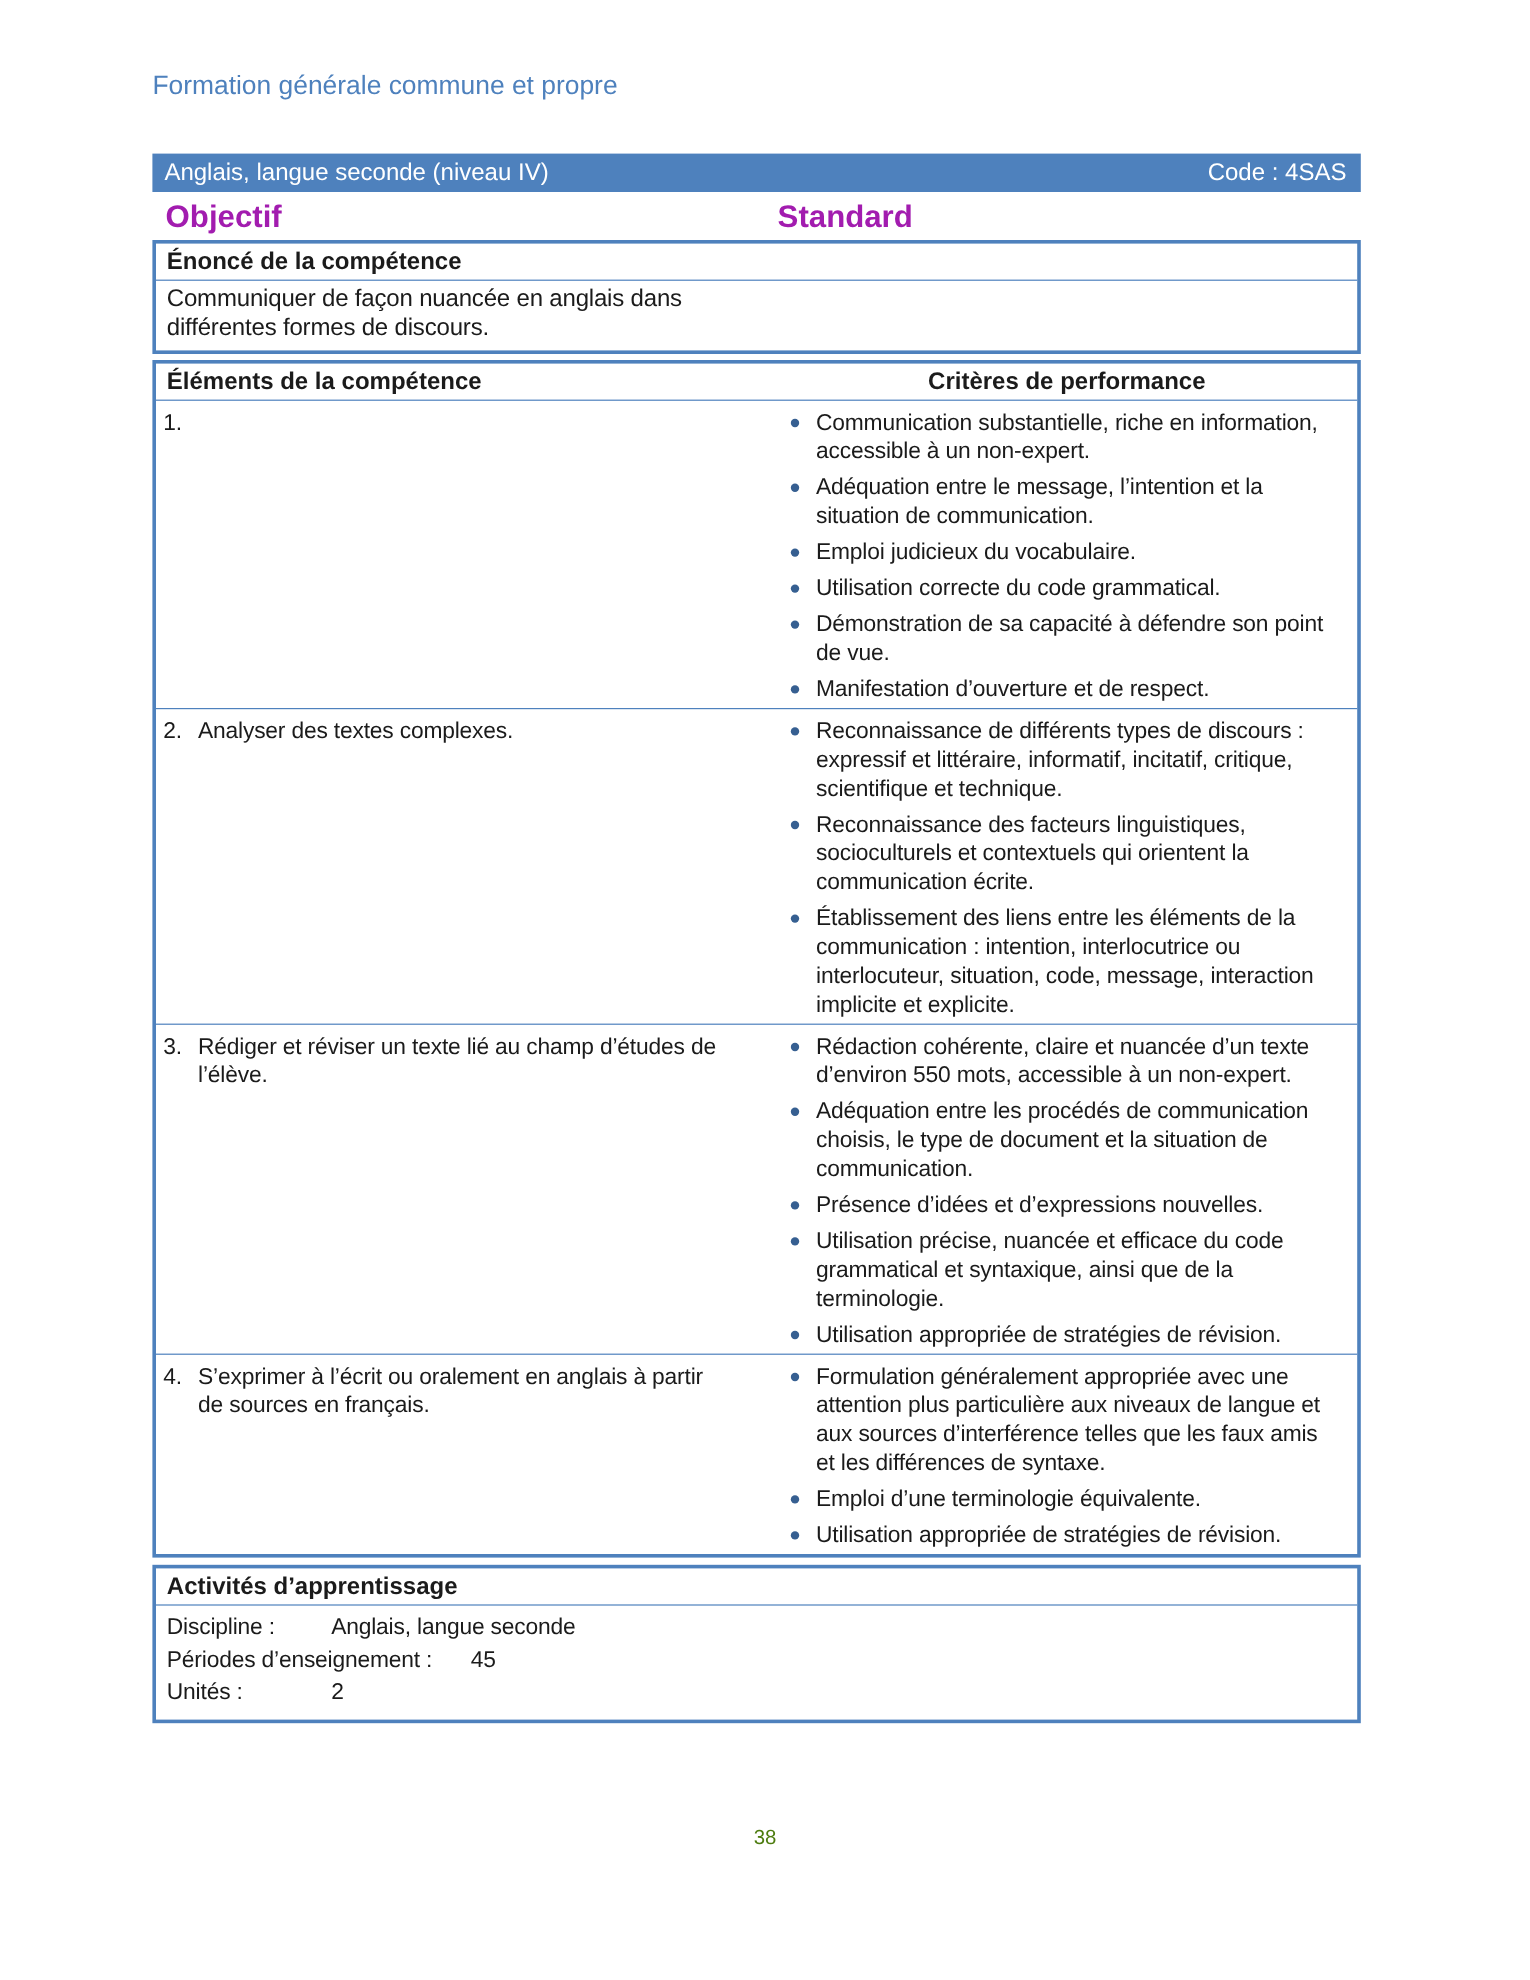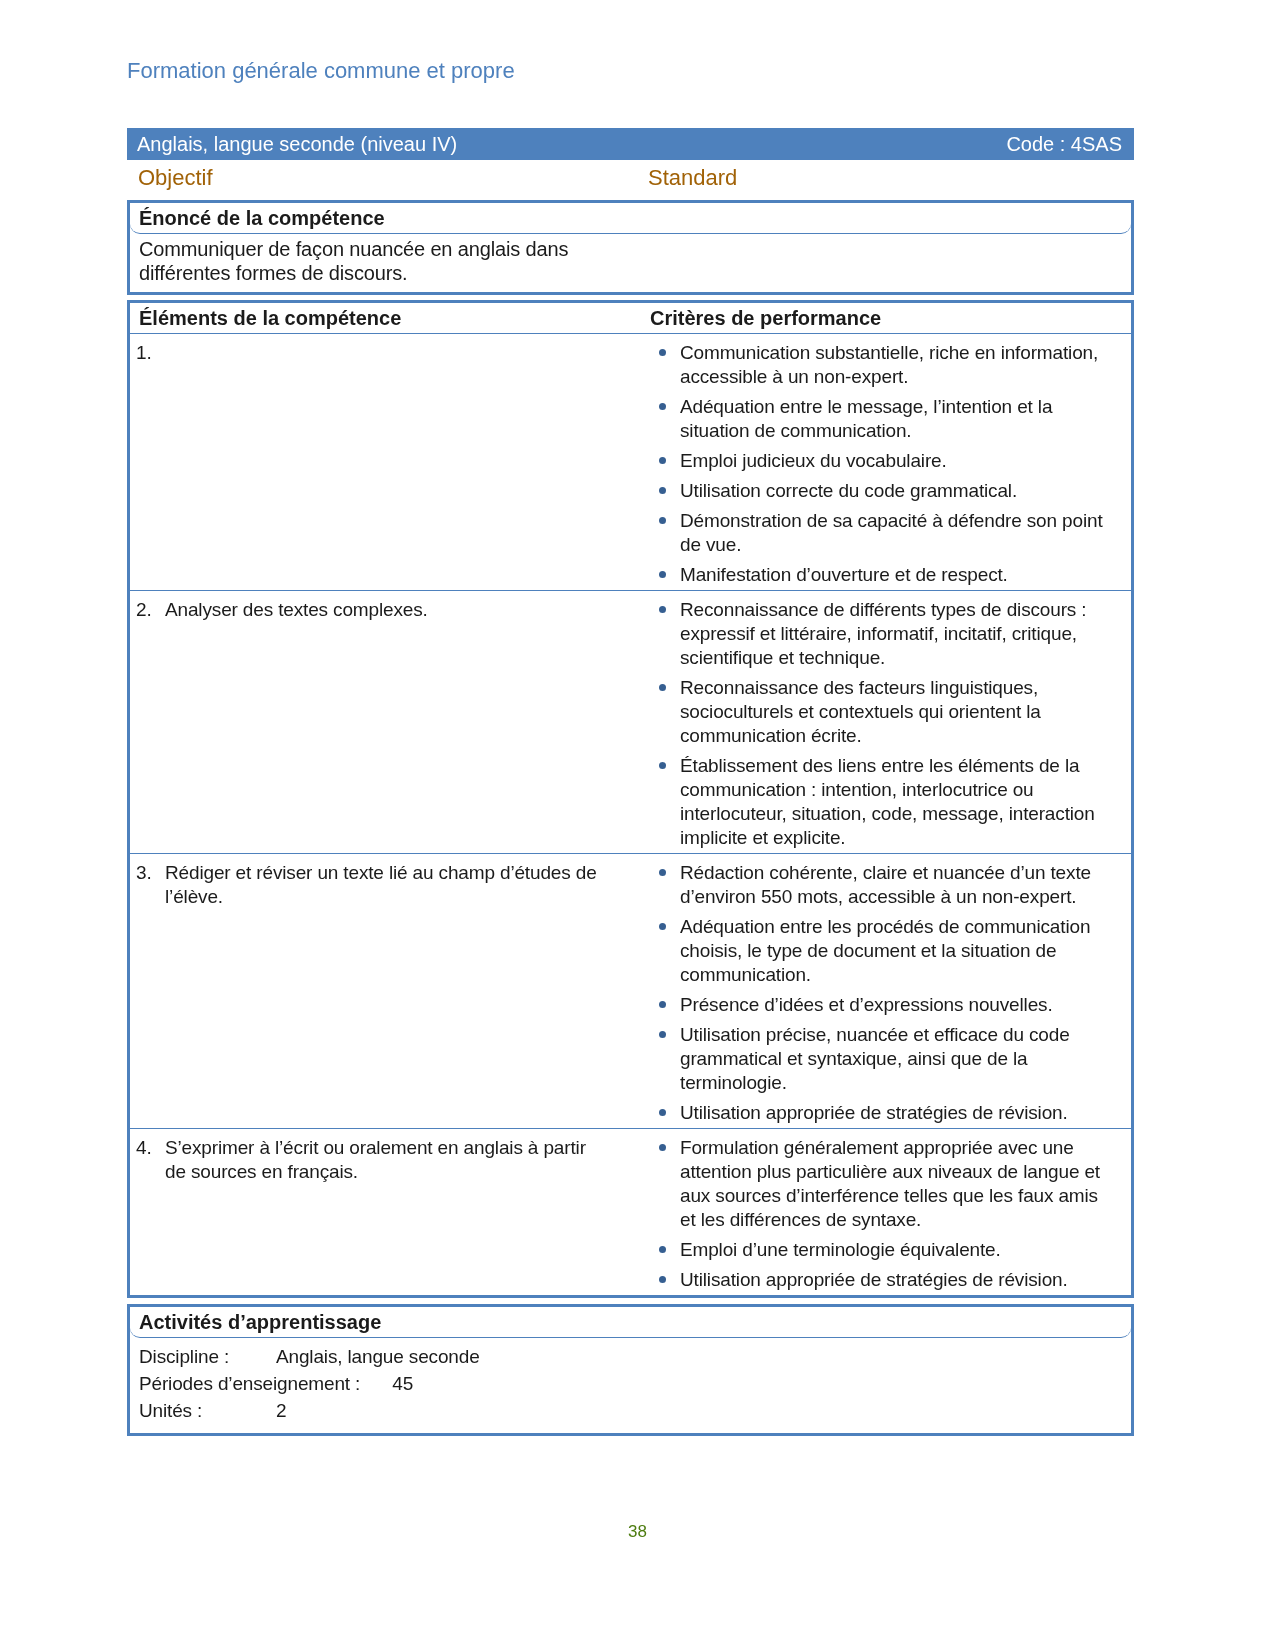--- a/index.html
+++ b/index.html
@@ -36,53 +36,52 @@
     align-items: center;
     padding: 0 12px 0 10px;
   }
   .objstd {
     position: relative;
     height: 40px;
   }
   .objstd .head {
     position: absolute;
     top: 5px;
-    font-size: 22px;
-    font-weight: normal;
-    color: #a16207;
+    font-size: 26px;
+    font-weight: bold;
+    color: #a21caf;
   }
   .objstd .obj { left: 11px; }
   .objstd .std { left: 521px; }
   .tbl { border: 3px solid #4e81bd; background: #fff; }
   .tbl-hdr {
     font-size: 20px;
     font-weight: bold;
     line-height: 24px;
     padding: 3px 9px;
     border-bottom: 1px solid #4e81bd;
-    border-radius: 10px;
   }
   .enonce-body { padding: 3px 9px 7px; }
   .enonce-text {
     font-size: 20px;
     line-height: 24px;
     letter-spacing: -0.15px;
     max-width: 470px;
   }
   .tbl-comp { margin-top: 5px; }
   .comp-hdr-row {
     display: grid;
     grid-template-columns: 517px 1fr;
     border-bottom: 1px solid #4e81bd;
     font-size: 20px;
     font-weight: bold;
     line-height: 24px;
   }
   .comp-hdr-row .h1 { padding: 3px 9px; }
-  .comp-hdr-row .h2 { padding: 3px 3px; }
+  .comp-hdr-row .h2 { padding: 3px 3px; text-align: center; }
   .comp-row {
     display: grid;
     grid-template-columns: 517px 1fr;
   }
   .comp-row + .comp-row { border-top: 1px solid #4e81bd; }
   .cell-el {
     padding: 7px 40px 3px 6px;
     display: flex;
     align-items: flex-start;
     font-size: 19px;

